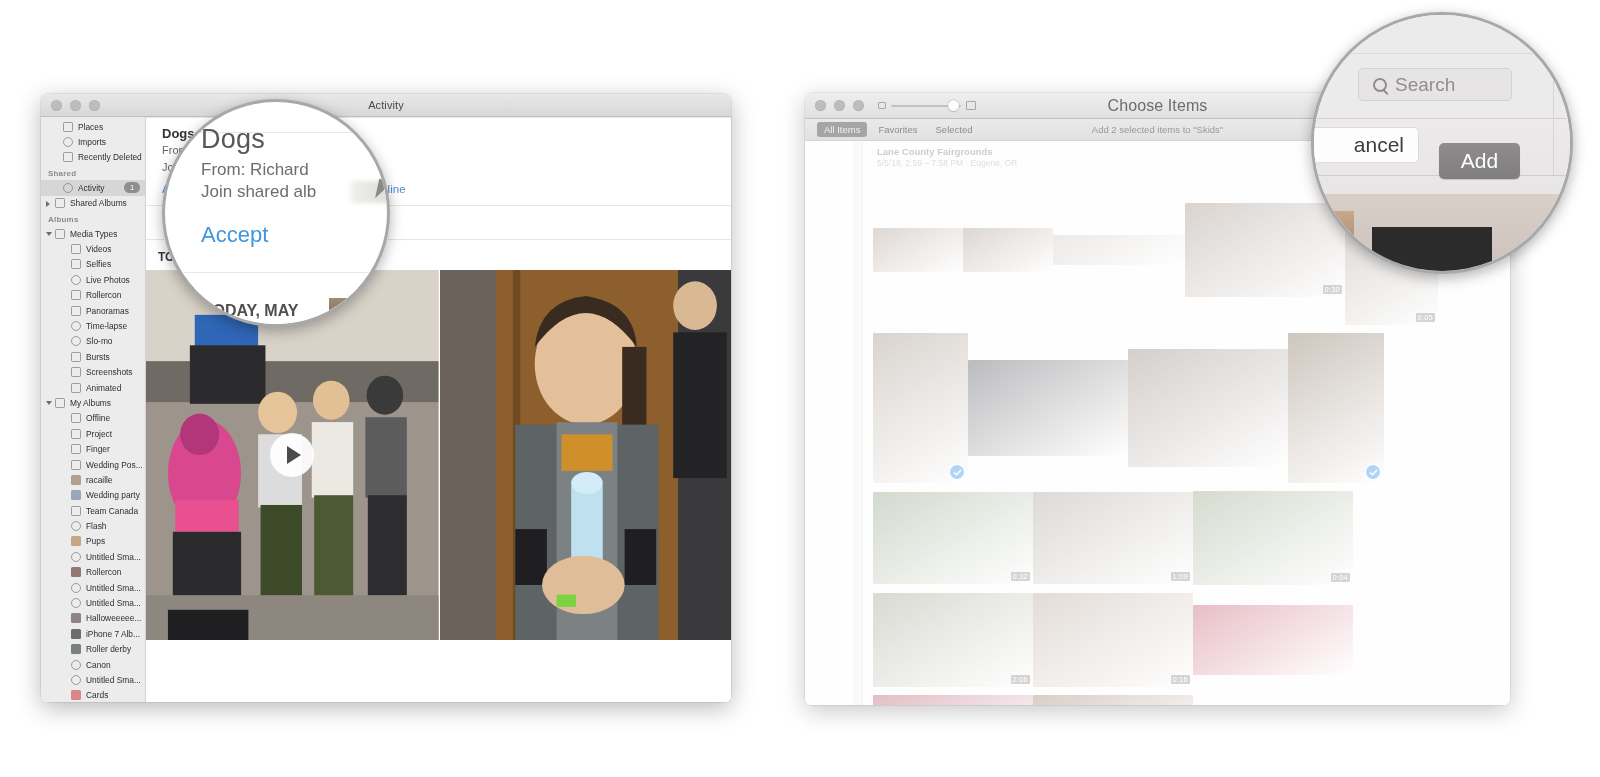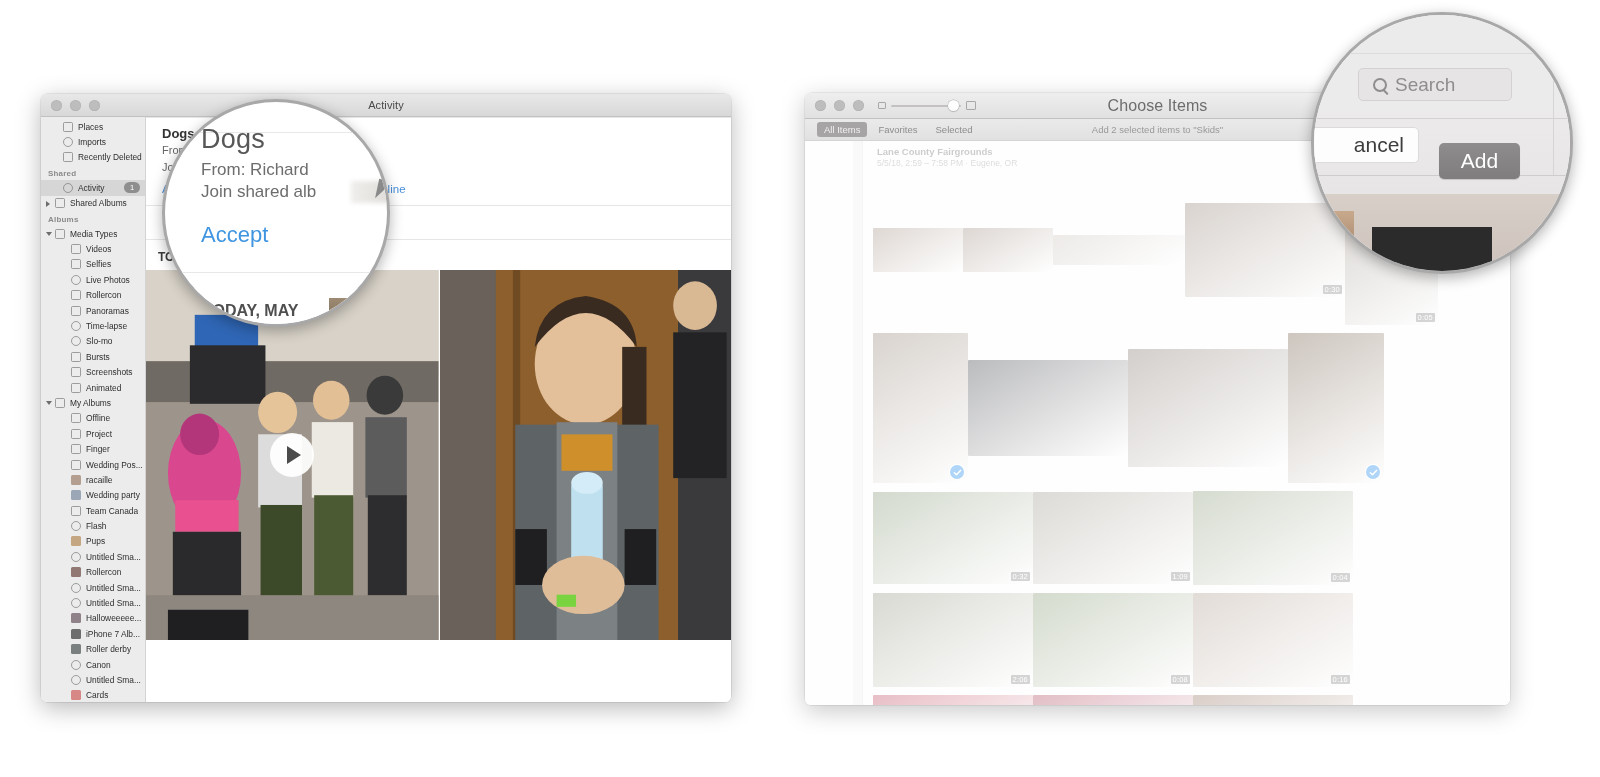--- a/index.html
+++ b/index.html
@@ -569,23 +569,20 @@
             </div>
             <div class="cell" style="width: 160px; height: 92px; background: linear-gradient(150deg, rgb(165, 159, 148), rgba(255, 255, 255, 0.55));">
               <span class="dur">1:09</span>
             </div>
             <div class="cell" style="width: 160px; height: 94px; background: linear-gradient(150deg, rgb(147, 161, 131), rgba(255, 255, 255, 0.55));">
               <span class="dur">0:04</span>
             </div>
             <div class="cell" style="width: 160px; height: 94px; background: linear-gradient(150deg, rgb(156, 157, 140), rgba(255, 255, 255, 0.55));">
               <span class="dur">2:06</span>
             </div>
-            <div class="cell" style="width: 160px; height: 94px; background: linear-gradient(150deg, rgb(143, 160, 125), rgba(255, 255, 255, 0.55));">
-              <span class="dur">0:08</span>
-            </div>
             <div class="cell" style="width: 160px; height: 94px; background: linear-gradient(150deg, rgb(179, 163, 150), rgba(255, 255, 255, 0.55));">
               <span class="dur">0:16</span>
             </div>
             <div class="cell" style="width: 160px; height: 70px; background: linear-gradient(150deg, rgb(196, 86, 106), rgba(255, 255, 255, 0.55));"></div>
             <div class="cell" style="width: 160px; height: 70px; background: linear-gradient(150deg, rgb(180, 86, 107), rgba(255, 255, 255, 0.55));"></div>
             <div class="cell" style="width: 160px; height: 70px; background: linear-gradient(150deg, rgb(159, 127, 110), rgba(255, 255, 255, 0.55));"></div>
           </div>
       </div>
       <div class="fade-veil"></div>
     </div>

